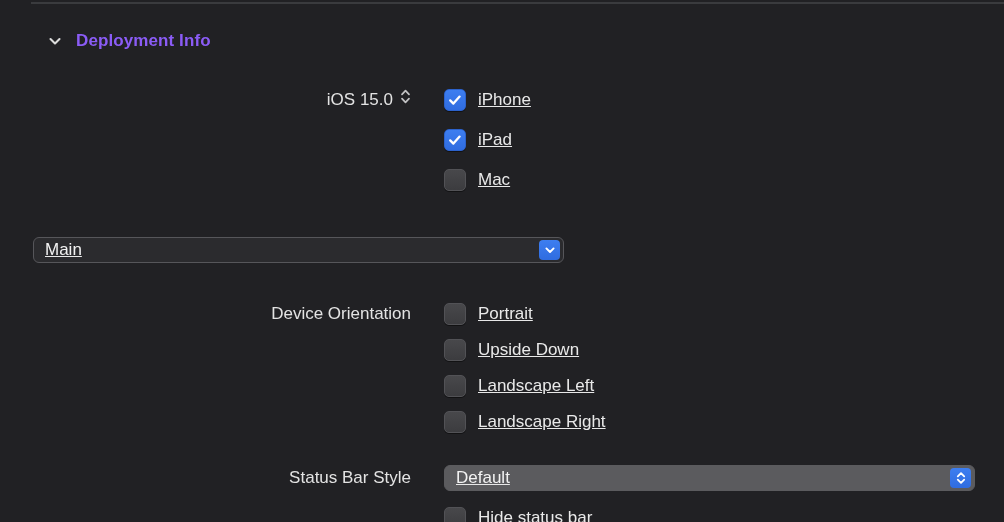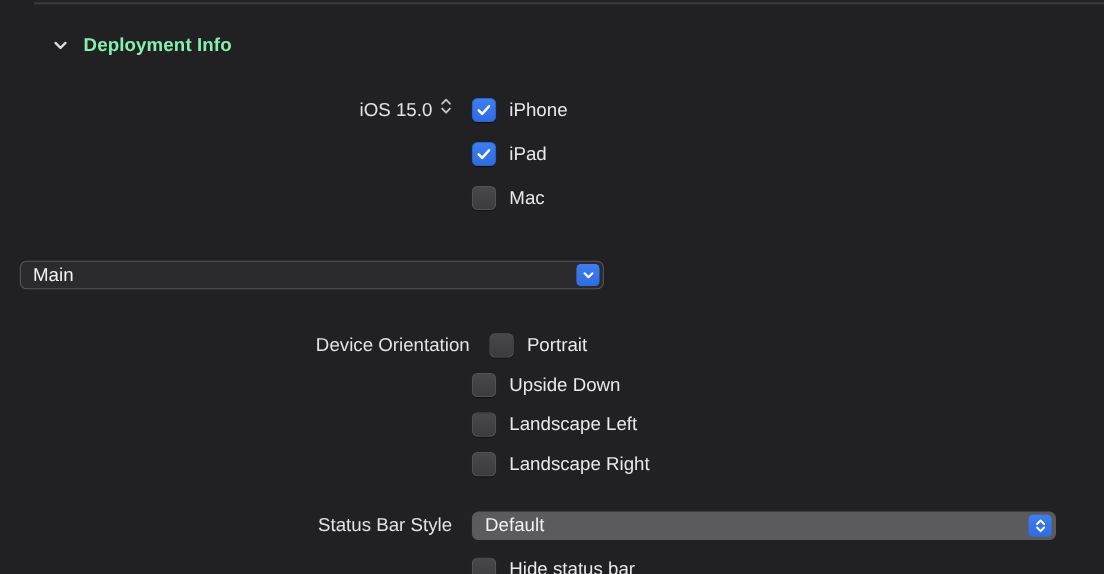--- a/index.html
+++ b/index.html
@@ -41,21 +41,21 @@
     display: flex;
     align-items: center;
     justify-content: center;
     margin-left: 38px;
     cursor: default;
   }
   .disclosure svg { display: block; }
   .section-title {
     font-size: 17px;
     font-weight: bold;
-    color: #86efac;
+    color: #8b5cf6;
     letter-spacing: 0.1px;
     margin-left: 4px;
   }
 
   
   .row {
     position: absolute;
     left: 0;
     display: flex;
     align-items: flex-start;
@@ -64,24 +64,25 @@
   .row-label {
     width: 411px;
     text-align: right;
     font-size: 17px;
     color: #e3e3e3;
     line-height: 26px;
     padding-right: 0;
     white-space: nowrap;
   }
   .row-control {
-    margin-left: 18px;
+    margin-left: 33px;
     display: flex;
     align-items: center;
     height: 26px;
+    text-decoration: underline;
   }
 
   
   .version-text {
     font-size: 17px;
     color: #e3e3e3;
     line-height: 26px;
     margin-left: 13px;
   }
   .mini-stepper {
@@ -241,21 +242,21 @@
       <span class="popup-value">Main</span>
       <span class="popup-arrow">
         <svg width="14" height="14" viewBox="0 0 14 14">
           <polyline points="3.4,5.4 7,9 10.6,5.4" fill="none" stroke="#ffffff" stroke-width="1.9" stroke-linecap="round" stroke-linejoin="round"></polyline>
         </svg>
       </span>
     </div>
   </div>
 </div>
 
-<div class="row" style="top:301px;padding-left:16px;">
+<div class="row" style="top:301px;">
   <div class="row-label">Device Orientation</div>
   <div class="row-control">
     <div class="check-item">
       <span class="cbox off"></span>
       <span class="check-label">Portrait</span>
     </div>
   </div>
 </div>
 
 <div class="row" style="top:337px;">

